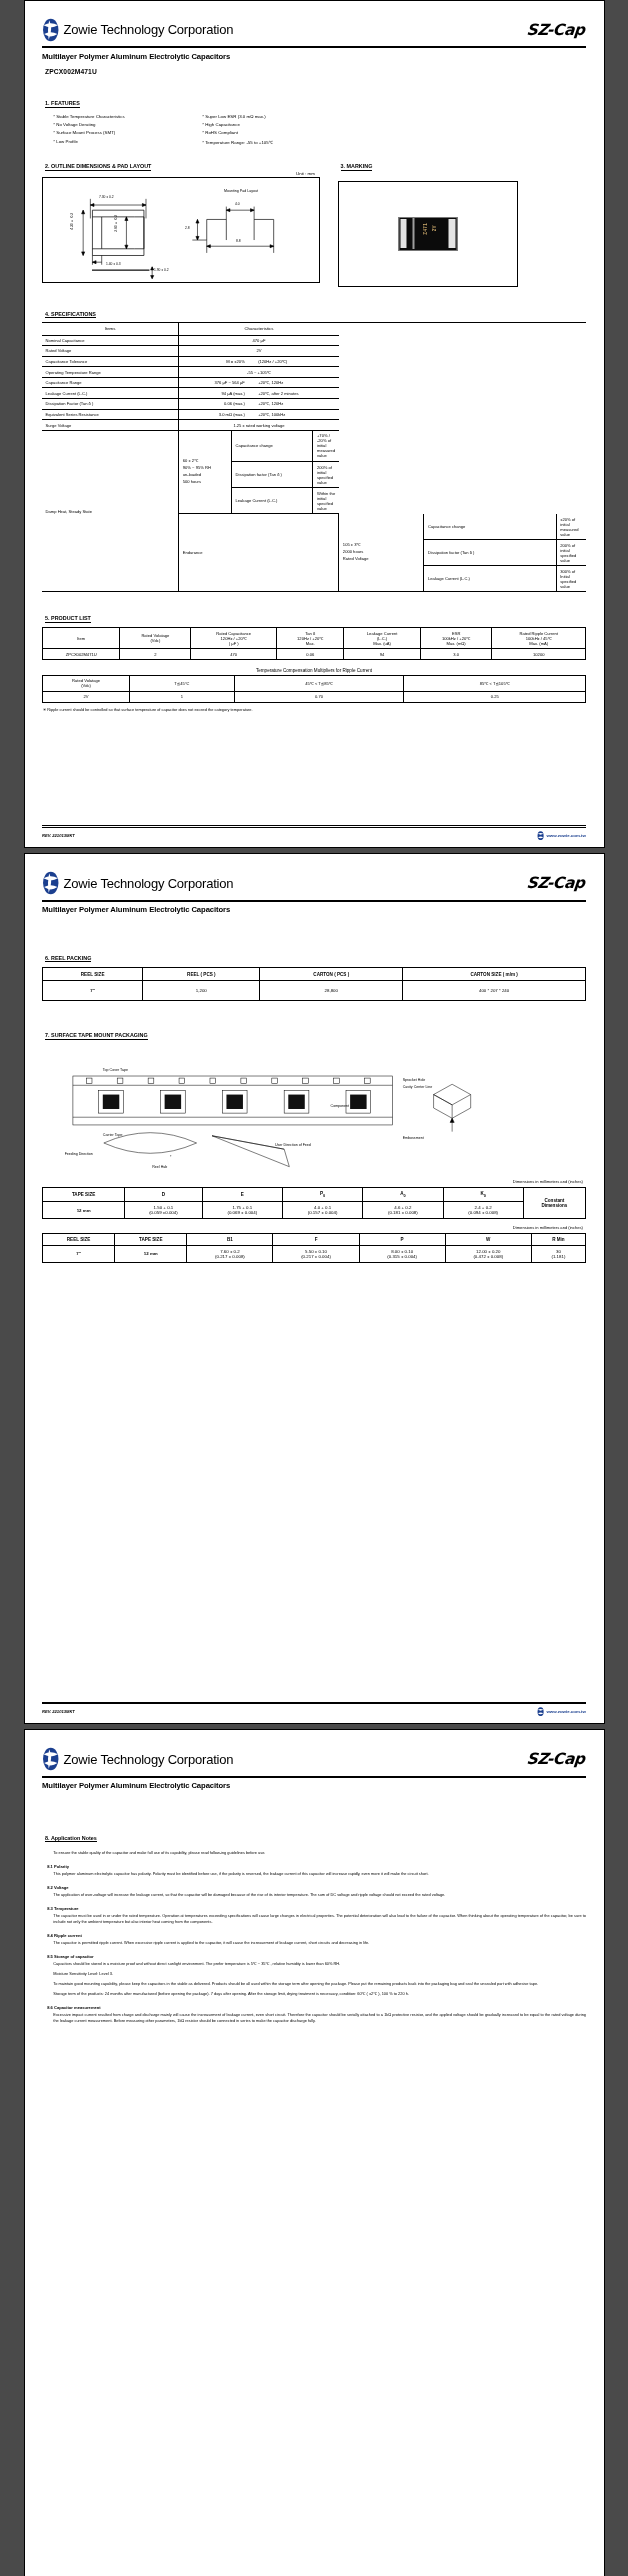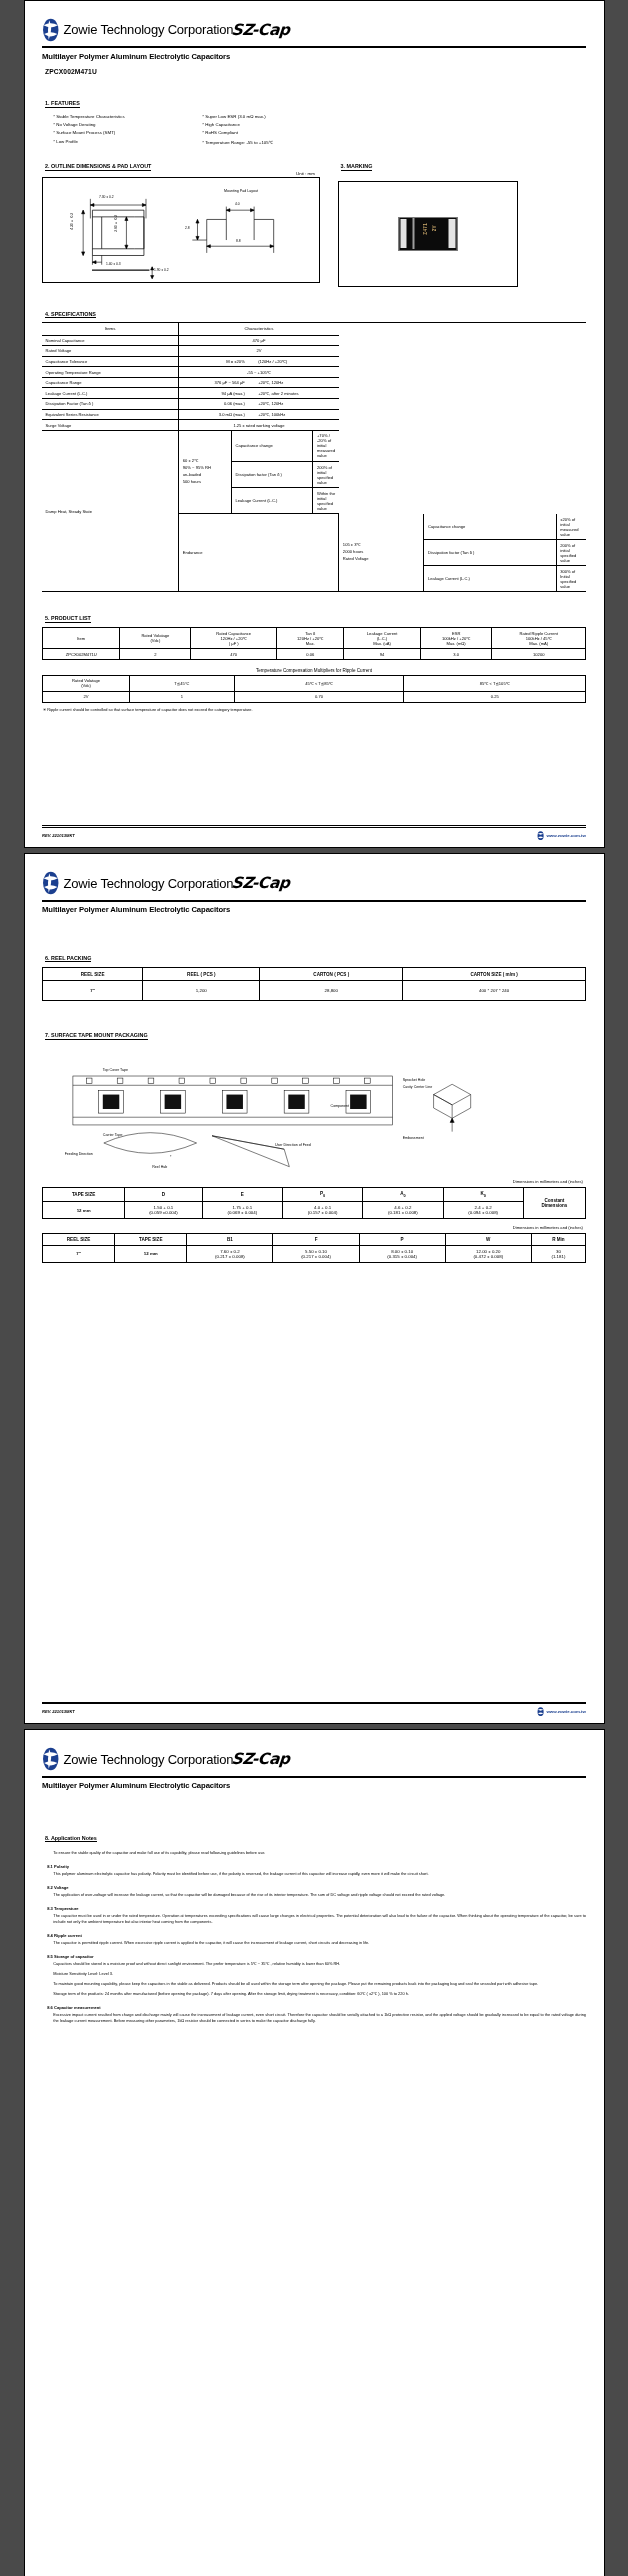--- a/index.html
+++ b/index.html
@@ -3,21 +3,21 @@
 <meta charset="utf-8">
 <style>
   html,body{margin:0;padding:0;background:#4a4a4a;font-family:"Liberation Sans",sans-serif;}
   .sheet{width:628px;margin:0 auto;background:#4a4a4a;}
   .page{width:581px;margin:0 auto 5.2px auto;background:#fff;border:0.5px solid #000;position:relative;box-sizing:border-box;padding:13.4px 17.5px 5.2px 17.5px;}
   .page.p1{height:848px;}
   .page.p2{height:871px;}
   .page.p3{height:871px;}
 
   
-  .hdr{display:flex;align-items:center;height:31px;}
+  .hdr{display:flex;align-items:center;justify-content:space-between;height:31px;}
   .hdr-left{display:flex;align-items:center;gap:4.1px;}
   .logo{width:17.5px;height:24px;position:relative;flex:none;}
   .logo svg{display:block;}
   .company{font-size:13px;font-weight:400;letter-spacing:-0.2px;color:#000;font-family:"Liberation Sans",sans-serif;white-space:nowrap;}
   .brand{font-style:italic;font-weight:bold;font-size:15.5px;letter-spacing:-0.5px;color:#000;font-family:"DejaVu Sans",sans-serif;transform:skewX(-8deg);}
   .hrule{border:none;border-top:2.6px solid #000;margin:1px 0 3.6px 0;}
   .subtitle{font-size:7.7px;font-weight:bold;color:#000;letter-spacing:-0.1px;margin:0 0 3.1px 0;}
   .partno{font-size:6.7px;font-weight:bold;margin:7.2px 0 0 3.1px;letter-spacing:0.1px;}
 
   

